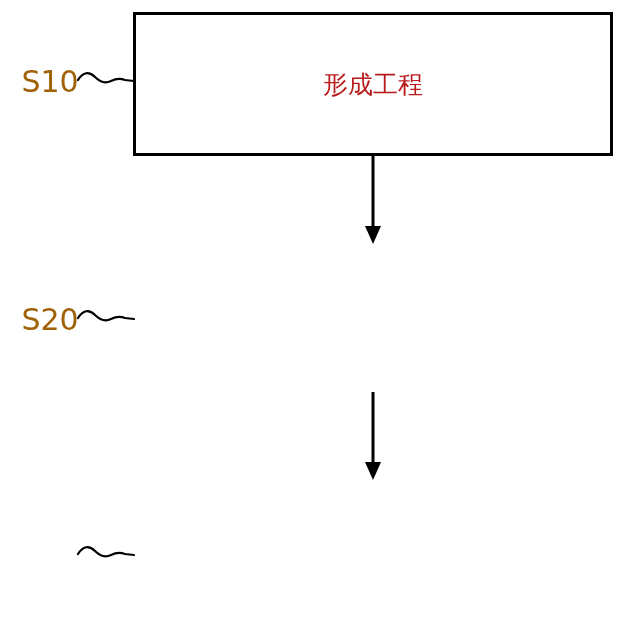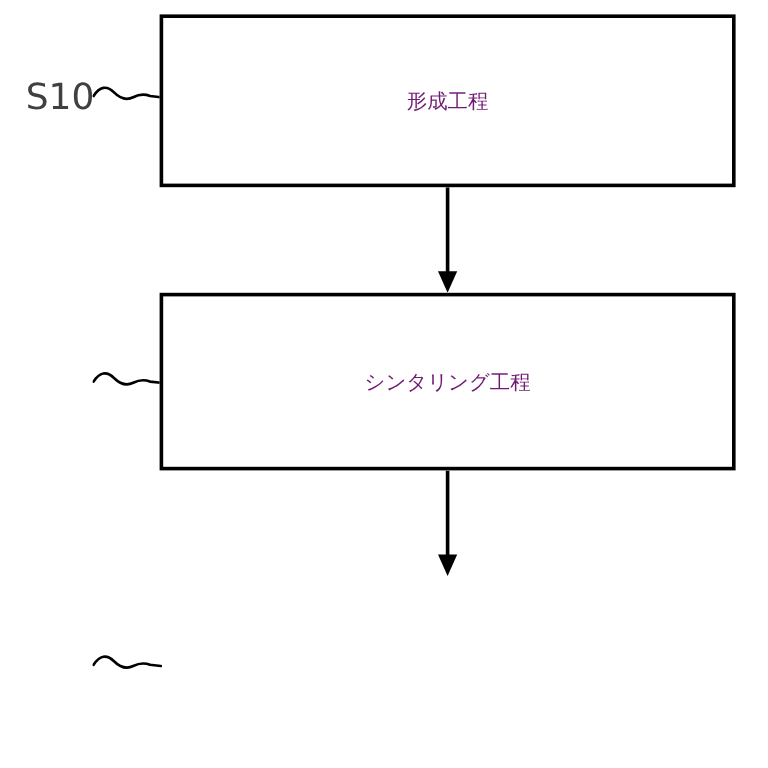--- a/index.html
+++ b/index.html
@@ -20,33 +20,33 @@
     left: 133px;
     width: 474px; 
     border: 3px solid #000000;
     background: #ffffff;
     display: flex;
     align-items: center;
     justify-content: center;
     box-sizing: content-box;
   }
   .step-box .box-label {
-    font-size: 17px;
-    color: #701a75;
+    font-size: 25px;
+    color: #b91c1c;
     letter-spacing: 0px;
     white-space: nowrap;
   }
   .ref-label {
     position: absolute;
     left: 21px;
     width: 58px;
     text-align: center;
     font-size: 30px;
     line-height: 32px;
-    color: #404040;
+    color: #a16207;
     white-space: nowrap;
   }
   .squiggle {
     position: absolute;
     left: 77px;
     width: 58px;
     height: 16px;
   }
   .flow-arrow {
     position: absolute;
@@ -66,26 +66,24 @@
   </svg>
   <div class="step-box" style="top:12px; height:138px;">
     <span class="box-label">形成工程</span>
   </div>
 
   <svg class="flow-arrow" style="top:156px;" viewBox="0 0 20 88" aria-hidden="true">
     <line x1="10" y1="0" x2="10" y2="72" stroke="#000000" stroke-width="3"></line>
     <polygon points="2,70 18,70 10,88" fill="#000000"></polygon>
   </svg>
 
+  <div class="ref-label" style="top:304px;">S20</div>
   <svg class="squiggle" style="top:309px;" viewBox="0 0 58 16" aria-hidden="true">
     <path d="M1,9 C6,1 12,0 18,6 C23,11 28,13 34,10 C38,8 43,7 48,9 L57,10" fill="none" stroke="#000000" stroke-width="2.2" stroke-linecap="round"></path>
   </svg>
-  <div class="step-box" style="top:244px; height:142px;">
-    <span class="box-label">シンタリング工程</span>
-  </div>
 
   <svg class="flow-arrow" style="top:392px;" viewBox="0 0 20 88" aria-hidden="true">
     <line x1="10" y1="0" x2="10" y2="72" stroke="#000000" stroke-width="3"></line>
     <polygon points="2,70 18,70 10,88" fill="#000000"></polygon>
   </svg>
 
   <svg class="squiggle" style="top:545px;" viewBox="0 0 58 16" aria-hidden="true">
     <path d="M1,9 C6,1 12,0 18,6 C23,11 28,13 34,10 C38,8 43,7 48,9 L57,10" fill="none" stroke="#000000" stroke-width="2.2" stroke-linecap="round"></path>
   </svg>
 

